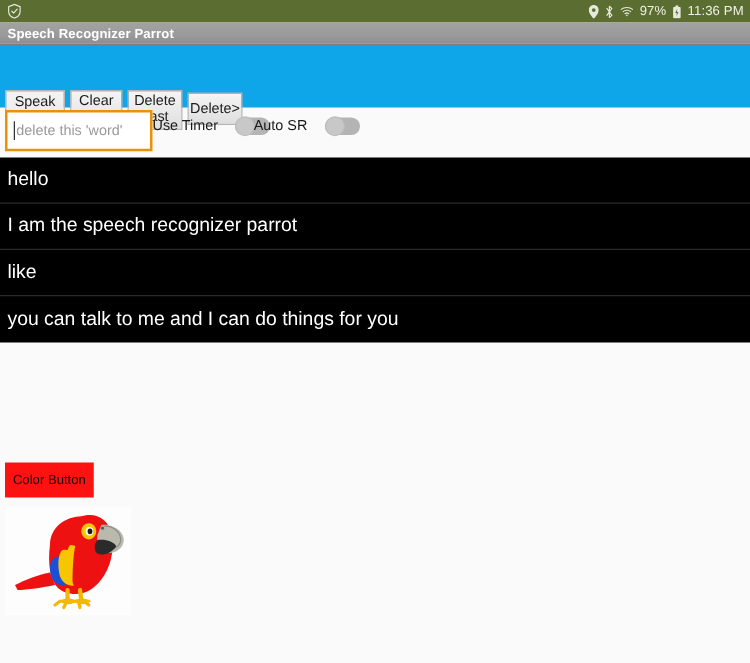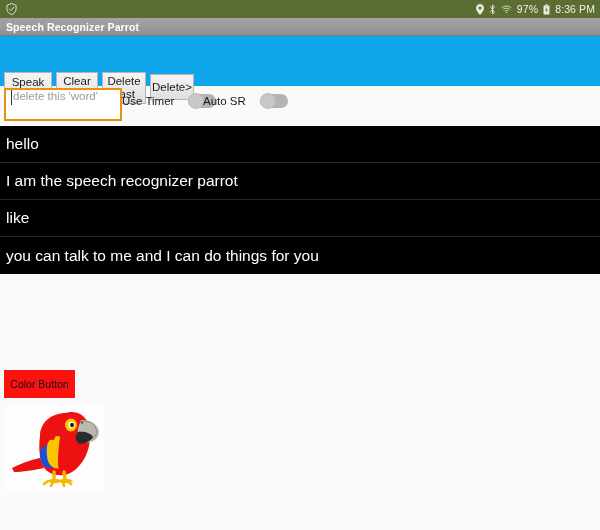--- a/index.html
+++ b/index.html
@@ -85,21 +85,21 @@
     align-items: center;
   }
   .word-input {
     position: absolute;
     left: 4px; top: 0;
     width: 118px;
     height: 33px;
     background: #ffffff;
     border: 2px solid #e8920b;
     display: flex;
-    align-items: flex-start;
+    align-items: center;
     padding-left: 5px;
     cursor: text;
   }
   .caret {
     width: 1px;
     height: 15px;
     background: #333;
     margin-right: 1px;
   }
   .placeholder {
@@ -214,21 +214,21 @@
       </svg>
     </span>
     <span class="sb-text">97%</span>
     <span class="sb-icon">
       <svg width="7" height="11" viewBox="0 0 14 22">
         <rect x="1" y="3" width="12" height="18" rx="1.5" fill="#e6e9dd"></rect>
         <rect x="4.5" y="0.6" width="5" height="2.6" rx="0.8" fill="#e6e9dd"></rect>
         <path d="M7.6 6 L4.4 12.6 H6.9 L6.2 18 L9.6 11.2 H7.1 Z" fill="#5c6d32"></path>
       </svg>
     </span>
-    <span class="sb-text">8:36 PM</span>
+    <span class="sb-text">11:36 PM</span>
   </div>
 </div>
 
 <div class="title-bar">
   <span class="title-text">Speech Recognizer Parrot</span>
 </div>
 
 <div class="toolbar">
   <button class="tb-btn" id="btn-speak">Speak
 another

